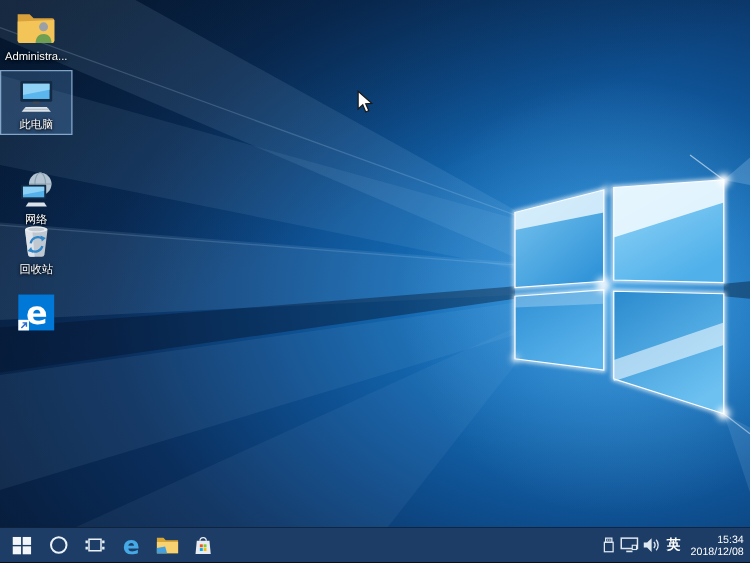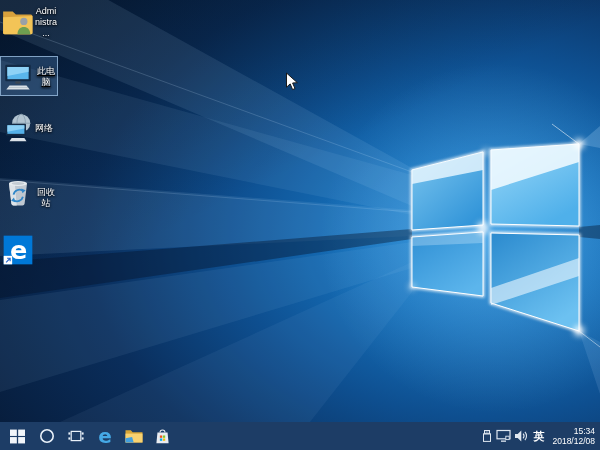--- a/index.html
+++ b/index.html
@@ -7,28 +7,27 @@
     width:600px;height:450px;overflow:hidden;
     font-family:"Liberation Sans",sans-serif;
     background:#000;
   }
   .screen{position:relative;width:600px;height:450px;}
   .wallpaper{position:absolute;top:0;left:0;display:block;}
 
   
   .desktop-icon{
     position:absolute;left:0;width:58px;
-    display:flex;flex-direction:row;align-items:center;
+    display:flex;flex-direction:column;align-items:center;
     padding:2px 0;box-sizing:border-box;
     border:1px solid transparent;
   }
   .desktop-icon.selected{
     background:rgba(105,160,220,0.25);
     border:1px solid rgba(170,205,240,0.70);
-    text-decoration:underline;
   }
   .icon-art{width:34px;height:34px;display:flex;align-items:center;justify-content:center;}
   .icon-label{
     margin-top:1px;max-width:54px;
     font-size:9px;line-height:11px;color:#fff;text-align:center;
     text-shadow:0 1px 2px rgba(0,0,0,0.95),0 0 3px rgba(0,0,0,0.7);
     word-break:break-word;
   }
 
   
@@ -168,36 +167,36 @@
         <rect x="6" y="7.5" width="20" height="11.5" fill="#5ab6ec"></rect>
         <polygon points="6,7.5 26,7.5 26,12 6,16" fill="#8fd2f6"></polygon>
         <rect x="13.5" y="21" width="5" height="2.2" fill="#3c4754"></rect>
         <polygon points="8,25 24,25 27,28.6 5,28.6" fill="#dbe2e8"></polygon>
         <line x1="7" y1="26.8" x2="25.5" y2="26.8" stroke="#b5c0ca" stroke-width="0.8"></line>
       </svg>
     </div>
     <div class="icon-label">此电脑</div>
   </div>
 
-  <div class="desktop-icon" style="top:108px;">
+  <div class="desktop-icon" style="top:132px;">
     <div class="icon-art">
       <svg width="34" height="34" viewBox="0 0 32 32">
         <circle cx="19" cy="11.5" r="8.5" fill="#b2c4d1"></circle>
         <ellipse cx="19" cy="11.5" rx="4" ry="8.5" fill="none" stroke="#8ba1b0" stroke-width="0.9"></ellipse>
         <line x1="10.5" y1="11.5" x2="27.5" y2="11.5" stroke="#8ba1b0" stroke-width="0.9"></line>
         <rect x="4.5" y="12" width="19" height="11" rx="0.8" fill="#132a45"></rect>
         <rect x="6" y="13.5" width="16" height="8" fill="#55b1e9"></rect>
         <polygon points="6,13.5 22,13.5 22,16.5 6,19.5" fill="#8cd0f5"></polygon>
         <polygon points="10,25.5 22,25.5 24,28.4 8,28.4" fill="#dbe2e8"></polygon>
       </svg>
     </div>
     <div class="icon-label">网络</div>
   </div>
 
-  <div class="desktop-icon" style="top:172px;align-items:flex-end;">
+  <div class="desktop-icon" style="top:172px;">
     <div class="icon-art">
       <svg width="34" height="34" viewBox="0 0 32 32">
         <path d="M7.5 8 L9.8 27 a2 2 0 0 0 2 1.7 h8.4 a2 2 0 0 0 2 -1.7 L24.5 8 z" fill="#ccd3d9" opacity="0.93"></path>
         <path d="M7.5 8 L9.8 27 a2 2 0 0 0 2 1.7 h3 L13 8 z" fill="#e0e6ea" opacity="0.9"></path>
         <ellipse cx="16" cy="8" rx="8.5" ry="2.3" fill="#e8edf0"></ellipse>
         <ellipse cx="16" cy="8" rx="6" ry="1.4" fill="#c3cbd2"></ellipse>
         <path d="M11.8 18.5 a5.5 5.5 0 0 1 8.6 -3.6" fill="none" stroke="#2f86c8" stroke-width="1.7"></path>
         <polygon points="19.2,12.6 23.2,14.4 20.2,17.2" fill="#2f86c8"></polygon>
         <path d="M20.6 20.5 a5.5 5.5 0 0 1 -8.6 3.2" fill="none" stroke="#2f86c8" stroke-width="1.7"></path>
         <polygon points="13.5,25.6 9.5,24.2 12.2,21.2" fill="#2f86c8"></polygon>

